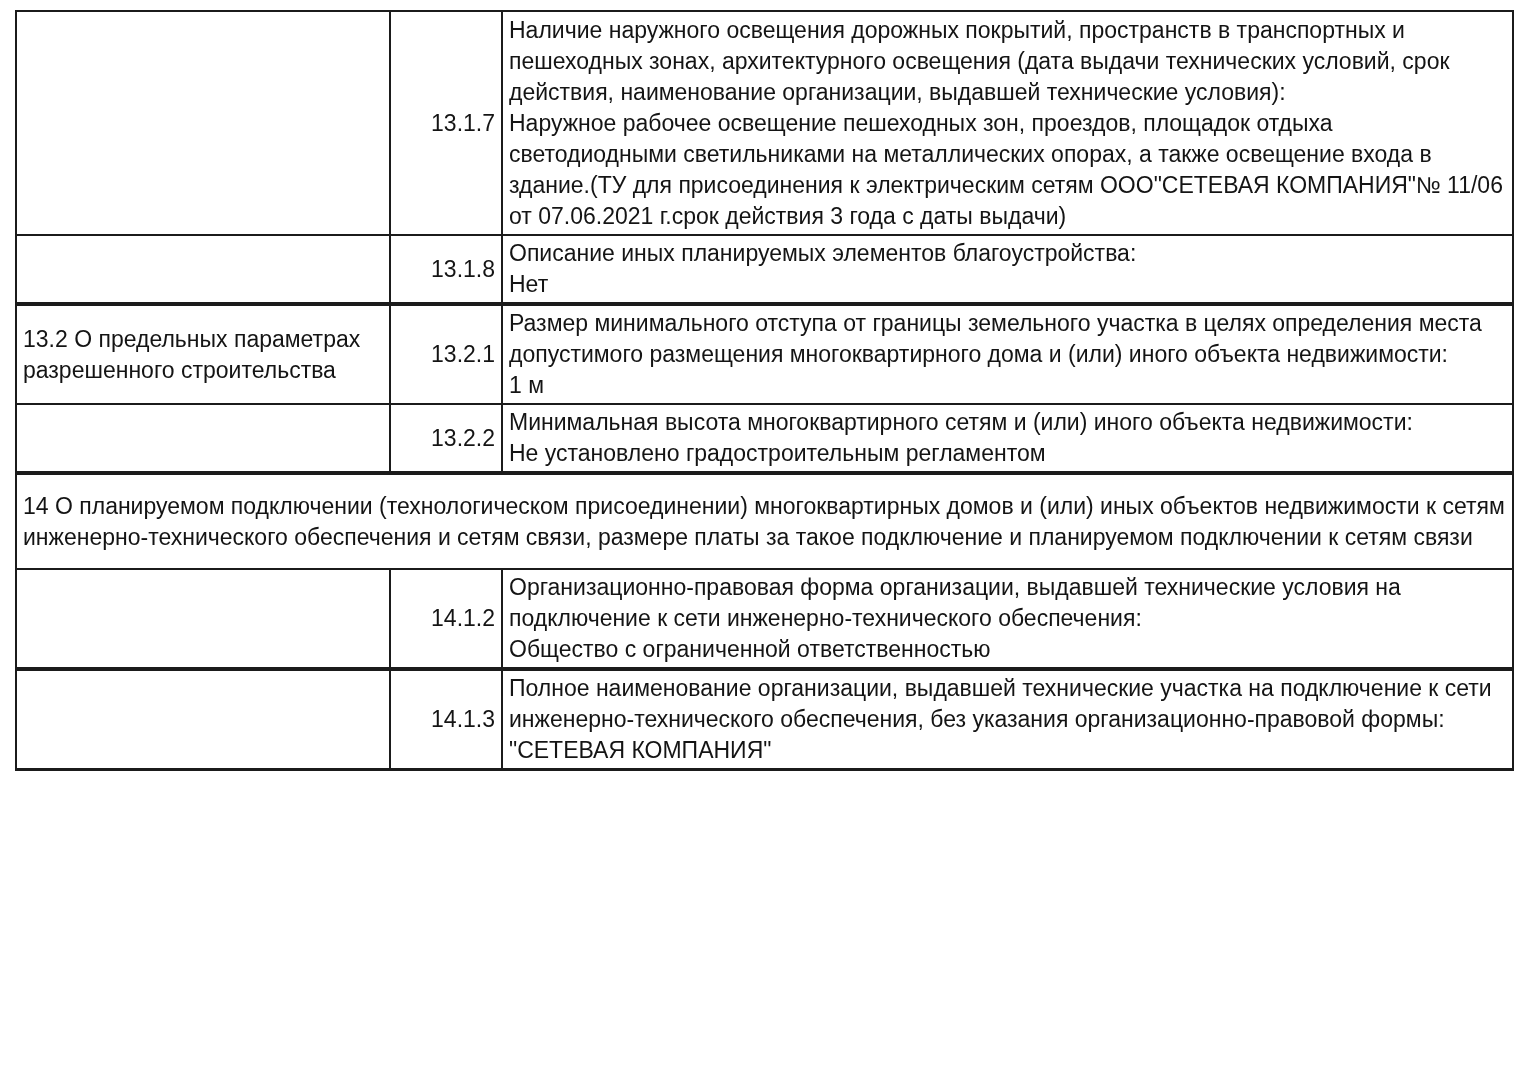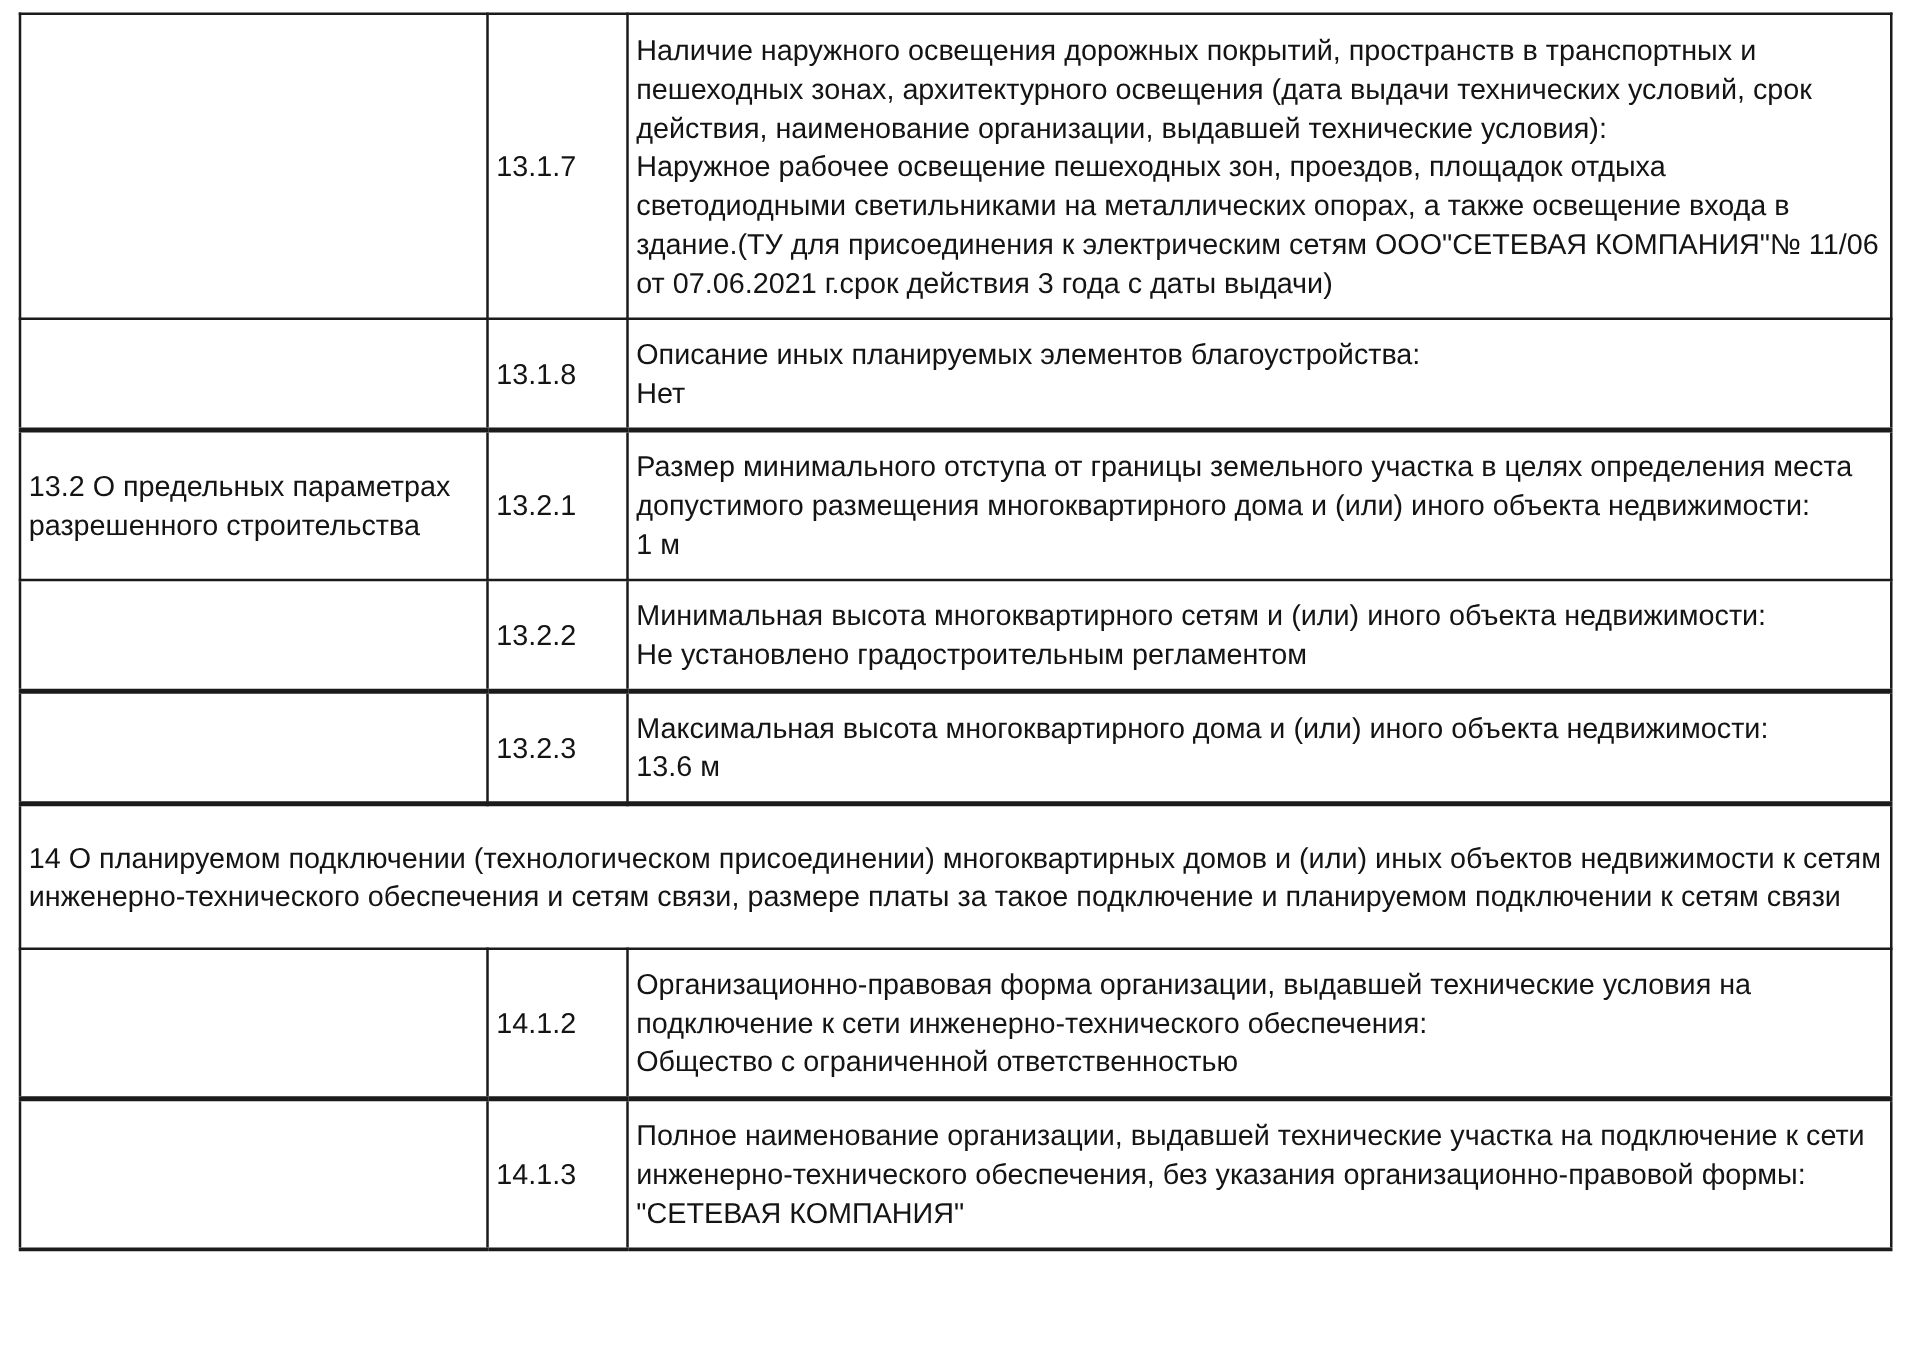--- a/index.html
+++ b/index.html
@@ -23,25 +23,25 @@
     top: 10px;
     width: 1497px;
     border-collapse: collapse;
     table-layout: fixed;
     font-size: 23px;
     line-height: 31px;
   }
   table.decl td {
     border: 2px solid #1b1b1b;
     vertical-align: middle;
-    padding: 12px 6px;
+    padding: 2px 6px;
     word-wrap: break-word;
     background: #ffffff;
   }
-  td.c2 { padding-left: 6px; }
+  td.c2 { padding-left: 6px; text-align: right; }
   .val { font-weight: normal; }
   .sec-cell { font-weight: normal; margin-left: 24px; }
 
   
   tr.r1  td { height: 218px; }
   tr.r2  td { height: 58px; }
   tr.r3  td { height: 92px; }
   tr.r4  td { height: 62px; }
   tr.r5  td { height: 61px; }
   tr.r6  td { height: 61px; }
@@ -95,28 +95,20 @@
 
     <tr class="r4">
       <td class="c1"></td>
       <td class="c2">13.2.2</td>
       <td class="c3">
         <div>Минимальная высота многоквартирного сетям и (или) иного объекта недвижимости:</div>
         <div class="val">Не установлено градостроительным регламентом</div>
       </td>
     </tr>
 
-    <tr class="r5 thick-top">
-      <td class="c1"></td>
-      <td class="c2">13.2.3</td>
-      <td class="c3">
-        <div>Максимальная высота многоквартирного дома и (или) иного объекта недвижимости:</div>
-        <div class="val">13.6 м</div>
-      </td>
-    </tr>
 
 
     <tr class="r7 thick-top">
       <td class="sec-cell" colspan="3">14 О планируемом подключении (технологическом присоединении) многоквартирных домов и (или) иных объектов недвижимости к сетям инженерно-технического обеспечения и сетям связи, размере платы за такое подключение и планируемом подключении к сетям связи</td>
     </tr>
 
 
     <tr class="r9">
       <td class="c1"></td>
       <td class="c2">14.1.2</td>

